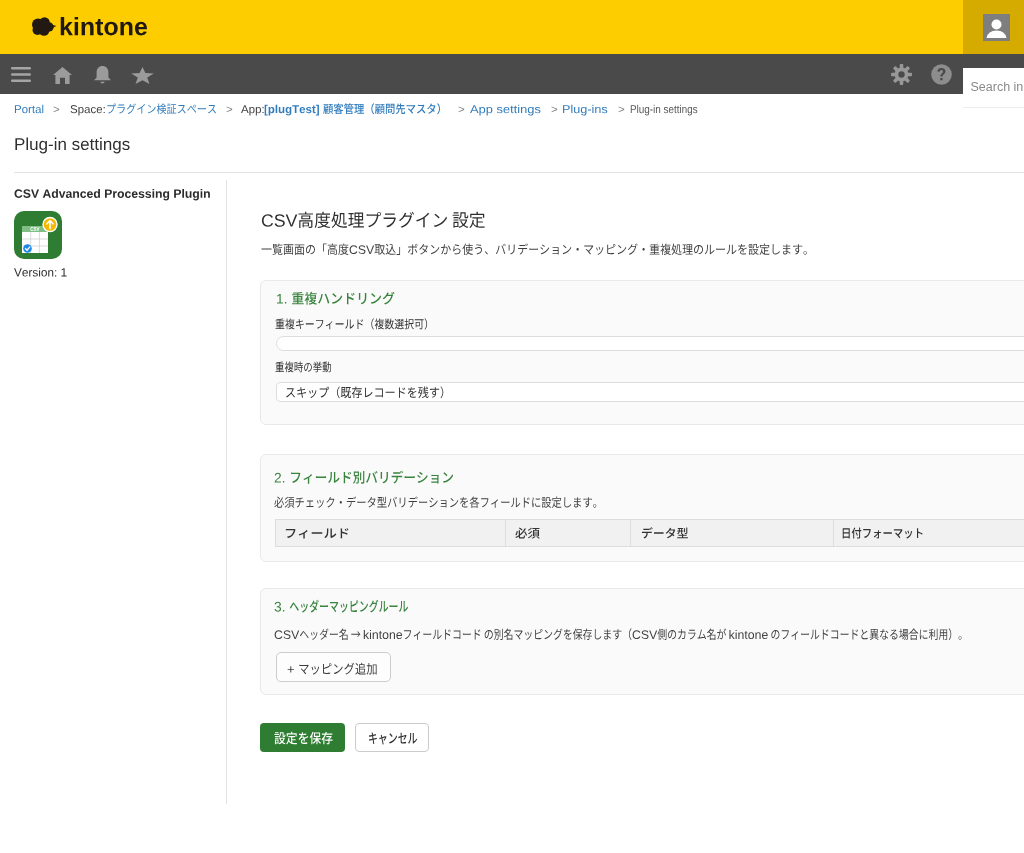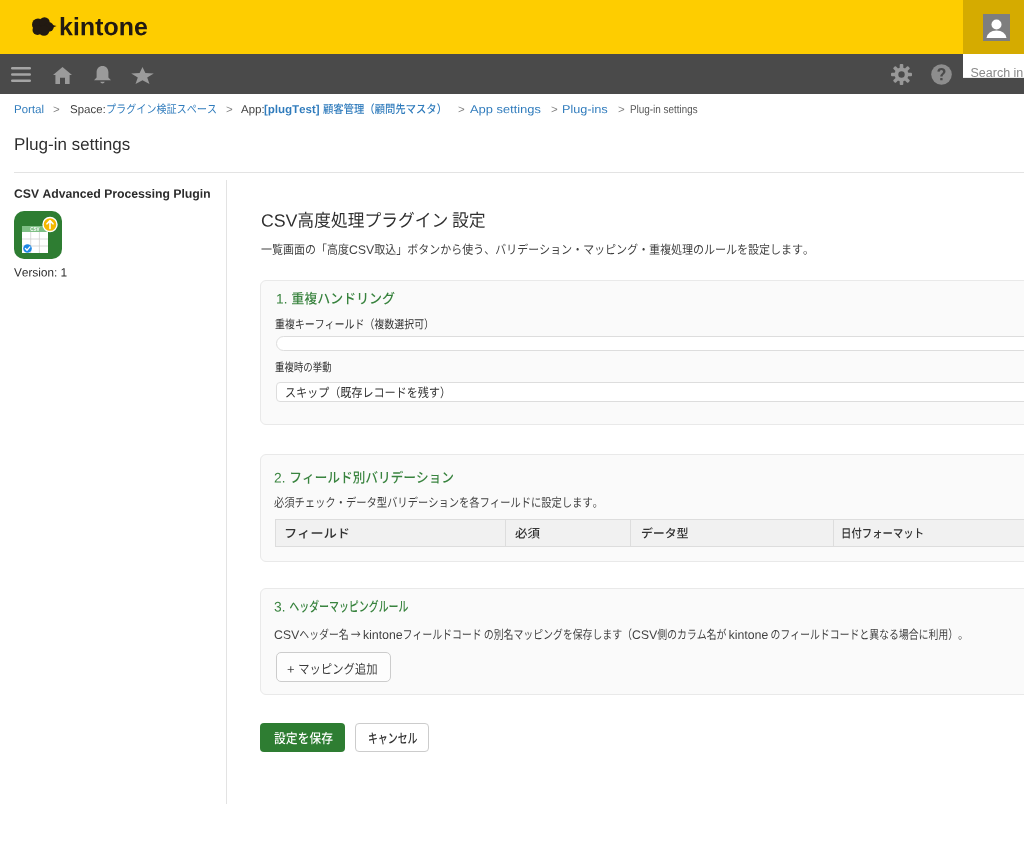--- a/index.html
+++ b/index.html
@@ -60,21 +60,21 @@
 <rect x="16.5" y="8.7" width="4.5" height="3.6" rx="1"></rect>
 </g>
 </g>
 <circle cx="10.5" cy="10.5" r="3.2" fill="#4a4a4a"></circle>
   </svg>
 <svg class="abs" style="left:931px;top:64px" width="21" height="21">
 <circle cx="10.5" cy="10.5" r="10.3" fill="#8d8d8d"></circle>
 <path fill="#4a4a4a" d="M9.2 12.5 q0-1.6 1.4-2.7 q1.5-1.1 1.5-2.2 q0-1.5-1.7-1.5 q-1.6 0-1.8 1.7 l-2.3-.3 q.4-3.4 4.2-3.4 q1.8 0 2.9.9 q1.1.9 1.1 2.4 q0 1.5-1.6 2.8 q-1.3 1-1.3 2.3 z"></path>
 <rect x="9.2" y="13.9" width="2.4" height="2.4" rx="0.4" fill="#4a4a4a"></rect>
   </svg>
-<div class="abs" style="left:963px;top:54px;width:61px;height:24px;background:#fff;border-bottom:1px solid #ededed;overflow:hidden;white-space:nowrap;font-size:12.5px;color:#8a8a8a;line-height:39px;padding-left:7.5px">Search in</div>
+<div class="abs" style="left:963px;top:68px;width:61px;height:40px;background:#fff;border-bottom:1px solid #ededed;overflow:hidden;white-space:nowrap;font-size:12.5px;color:#8a8a8a;line-height:39px;padding-left:7.5px">Search in</div>
 <svg style="position:absolute;left:14.2px;top:101.3px" width="32" height="18">
     <path fill="#2f7bbc" transform="translate(0.0,12.1) scale(0.005615,-0.005615)" d="M1258 985Q1258 785 1128 667Q997 549 773 549H359V0H168V1409H761Q998 1409 1128 1298Q1258 1187 1258 985ZM1066 983Q1066 1256 738 1256H359V700H746Q1066 700 1066 983Z M2419 542Q2419 258 2294 119Q2169 -20 1931 -20Q1694 -20 1573 124Q1452 269 1452 542Q1452 1102 1937 1102Q2185 1102 2302 966Q2419 829 2419 542ZM2230 542Q2230 766 2164 868Q2097 969 1940 969Q1782 969 1712 866Q1641 762 1641 542Q1641 328 1710 220Q1780 113 1929 113Q2091 113 2160 217Q2230 321 2230 542Z M2647 0V830Q2647 944 2641 1082H2811Q2819 898 2819 861H2823Q2866 1000 2922 1051Q2978 1102 3080 1102Q3116 1102 3153 1092V927Q3117 937 3057 937Q2945 937 2886 840Q2827 744 2827 564V0Z M3741 8Q3652 -16 3559 -16Q3343 -16 3343 229V951H3218V1082H3350L3403 1324H3523V1082H3723V951H3523V268Q3523 190 3548 158Q3574 127 3637 127Q3673 127 3741 141Z M4170 -20Q4007 -20 3925 66Q3843 152 3843 302Q3843 470 3954 560Q4064 650 4310 656L4553 660V719Q4553 851 4497 908Q4441 965 4321 965Q4200 965 4145 924Q4090 883 4079 793L3891 810Q3937 1102 4325 1102Q4529 1102 4632 1008Q4735 915 4735 738V272Q4735 192 4756 152Q4777 111 4836 111Q4862 111 4895 118V6Q4827 -10 4756 -10Q4656 -10 4610 42Q4565 95 4559 207H4553Q4484 83 4392 32Q4301 -20 4170 -20ZM4211 115Q4310 115 4387 160Q4464 205 4508 284Q4553 362 4553 445V534L4356 530Q4229 528 4164 504Q4098 480 4063 430Q4028 380 4028 299Q4028 211 4076 163Q4123 115 4211 115Z M5033 0V1484H5213V0Z"></path>
   </svg>
 <svg style="position:absolute;left:52.7px;top:101.3px" width="9" height="18">
     <path fill="#7d7d7d" transform="translate(0.0,12.1) scale(0.005615,-0.005615)" d="M101 154V307L959 674L101 1040V1194L1096 776V571Z"></path>
   </svg>
 <svg style="position:absolute;left:69.8px;top:101.3px" width="38" height="18">
     <path fill="#3f3f3f" transform="translate(0.0,12.1) scale(0.005615,-0.005615)" d="M1272 389Q1272 194 1120 87Q967 -20 690 -20Q175 -20 93 338L278 375Q310 248 414 188Q518 129 697 129Q882 129 982 192Q1083 256 1083 379Q1083 448 1052 491Q1020 534 963 562Q906 590 827 609Q748 628 652 650Q485 687 398 724Q312 761 262 806Q212 852 186 913Q159 974 159 1053Q159 1234 298 1332Q436 1430 694 1430Q934 1430 1061 1356Q1188 1283 1239 1106L1051 1073Q1020 1185 933 1236Q846 1286 692 1286Q523 1286 434 1230Q345 1174 345 1063Q345 998 380 956Q414 913 479 884Q544 854 738 811Q803 796 868 780Q932 765 991 744Q1050 722 1102 693Q1153 664 1191 622Q1229 580 1250 523Q1272 466 1272 389Z M2419 546Q2419 -20 2021 -20Q1771 -20 1685 168H1680Q1684 160 1684 -2V-425H1504V861Q1504 1028 1498 1082H1672Q1673 1078 1675 1054Q1677 1029 1680 978Q1682 927 1682 908H1686Q1734 1008 1813 1054Q1892 1101 2021 1101Q2221 1101 2320 967Q2419 833 2419 546ZM2230 542Q2230 768 2169 865Q2108 962 1975 962Q1868 962 1808 917Q1747 872 1716 776Q1684 681 1684 528Q1684 315 1752 214Q1820 113 1973 113Q2107 113 2168 212Q2230 310 2230 542Z M2919 -20Q2756 -20 2674 66Q2592 152 2592 302Q2592 470 2702 560Q2813 650 3059 656L3302 660V719Q3302 851 3246 908Q3190 965 3070 965Q2949 965 2894 924Q2839 883 2828 793L2640 810Q2686 1102 3074 1102Q3278 1102 3381 1008Q3484 915 3484 738V272Q3484 192 3505 152Q3526 111 3585 111Q3611 111 3644 118V6Q3576 -10 3505 -10Q3405 -10 3360 42Q3314 95 3308 207H3302Q3233 83 3142 32Q3050 -20 2919 -20ZM2960 115Q3059 115 3136 160Q3213 205 3258 284Q3302 362 3302 445V534L3105 530Q2978 528 2912 504Q2847 480 2812 430Q2777 380 2777 299Q2777 211 2824 163Q2872 115 2960 115Z M3919 546Q3919 330 3987 226Q4055 122 4192 122Q4288 122 4352 174Q4417 226 4432 334L4614 322Q4593 166 4481 73Q4369 -20 4197 -20Q3970 -20 3850 124Q3731 267 3731 542Q3731 815 3851 958Q3971 1102 4195 1102Q4361 1102 4470 1016Q4580 930 4608 779L4423 765Q4409 855 4352 908Q4295 961 4190 961Q4047 961 3983 866Q3919 771 3919 546Z M4944 503Q4944 317 5021 216Q5098 115 5246 115Q5363 115 5434 162Q5504 209 5529 281L5687 236Q5590 -20 5246 -20Q5006 -20 4880 123Q4755 266 4755 548Q4755 816 4880 959Q5006 1102 5239 1102Q5716 1102 5716 527V503ZM5530 641Q5515 812 5443 890Q5371 969 5236 969Q5105 969 5028 882Q4952 794 4946 641Z M5994 875V1082H6189V875ZM5994 0V207H6189V0Z"></path>
   </svg>
 <svg style="position:absolute;left:105.7px;top:101.3px" width="113" height="18">

